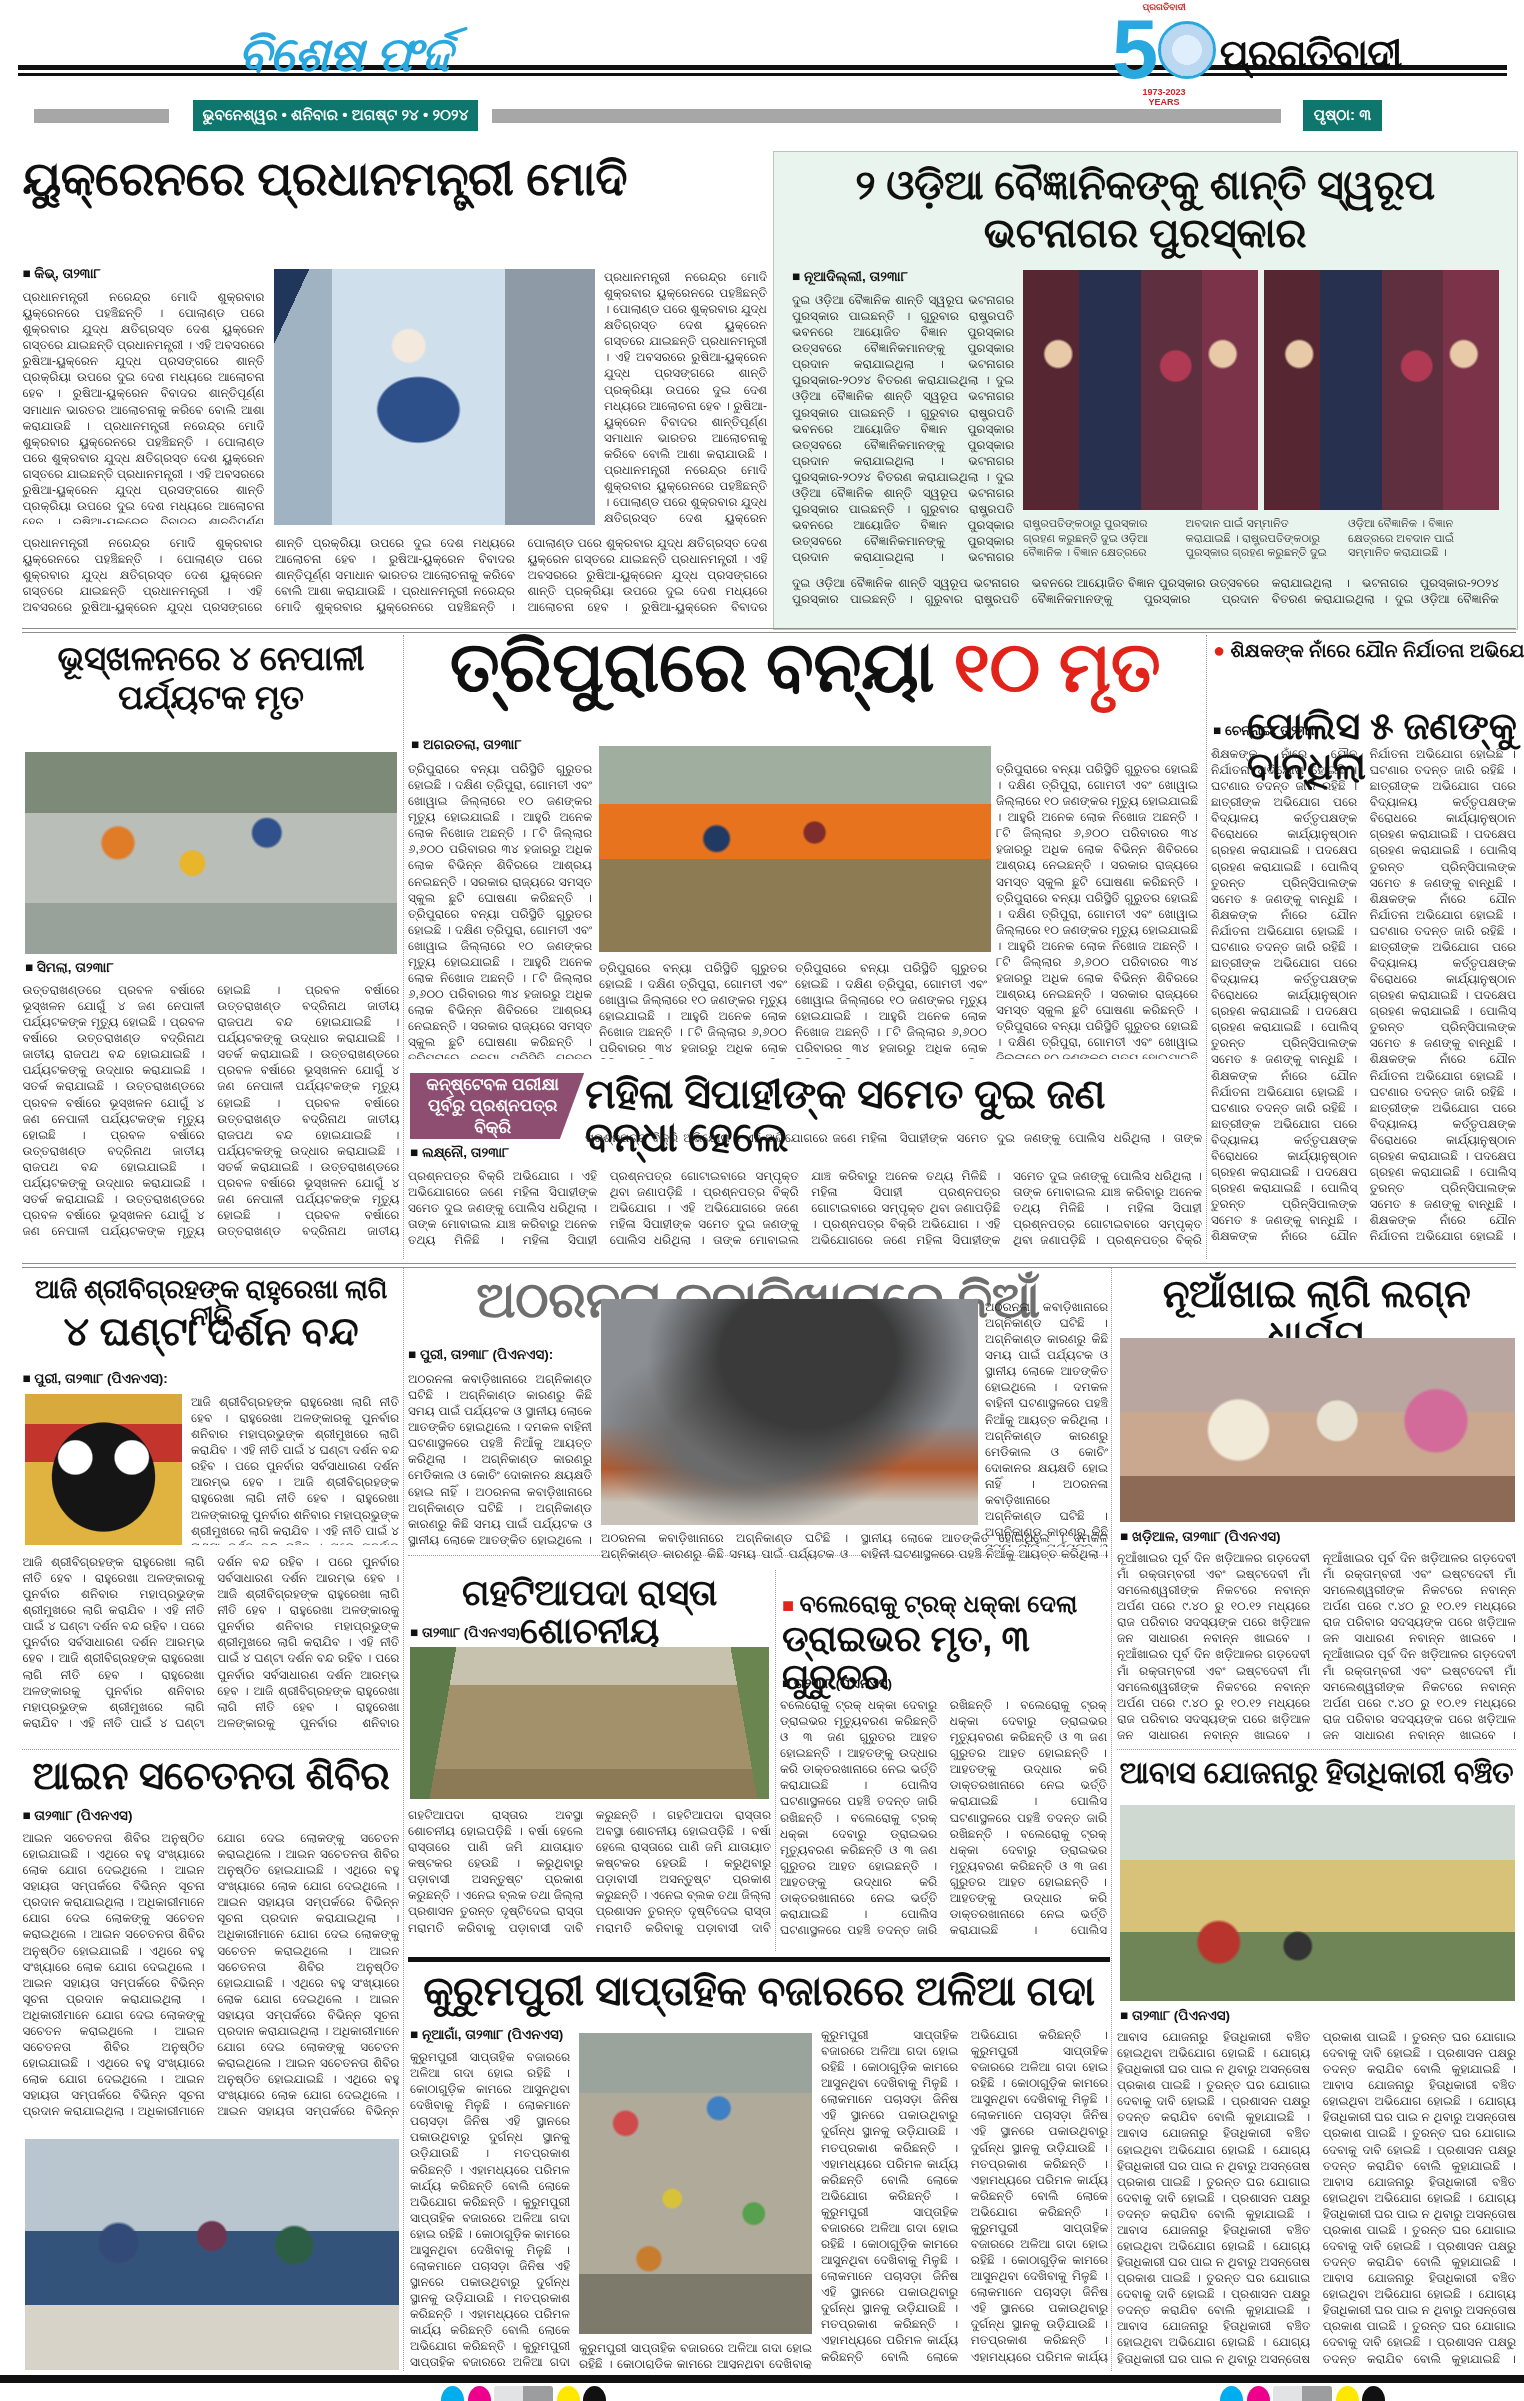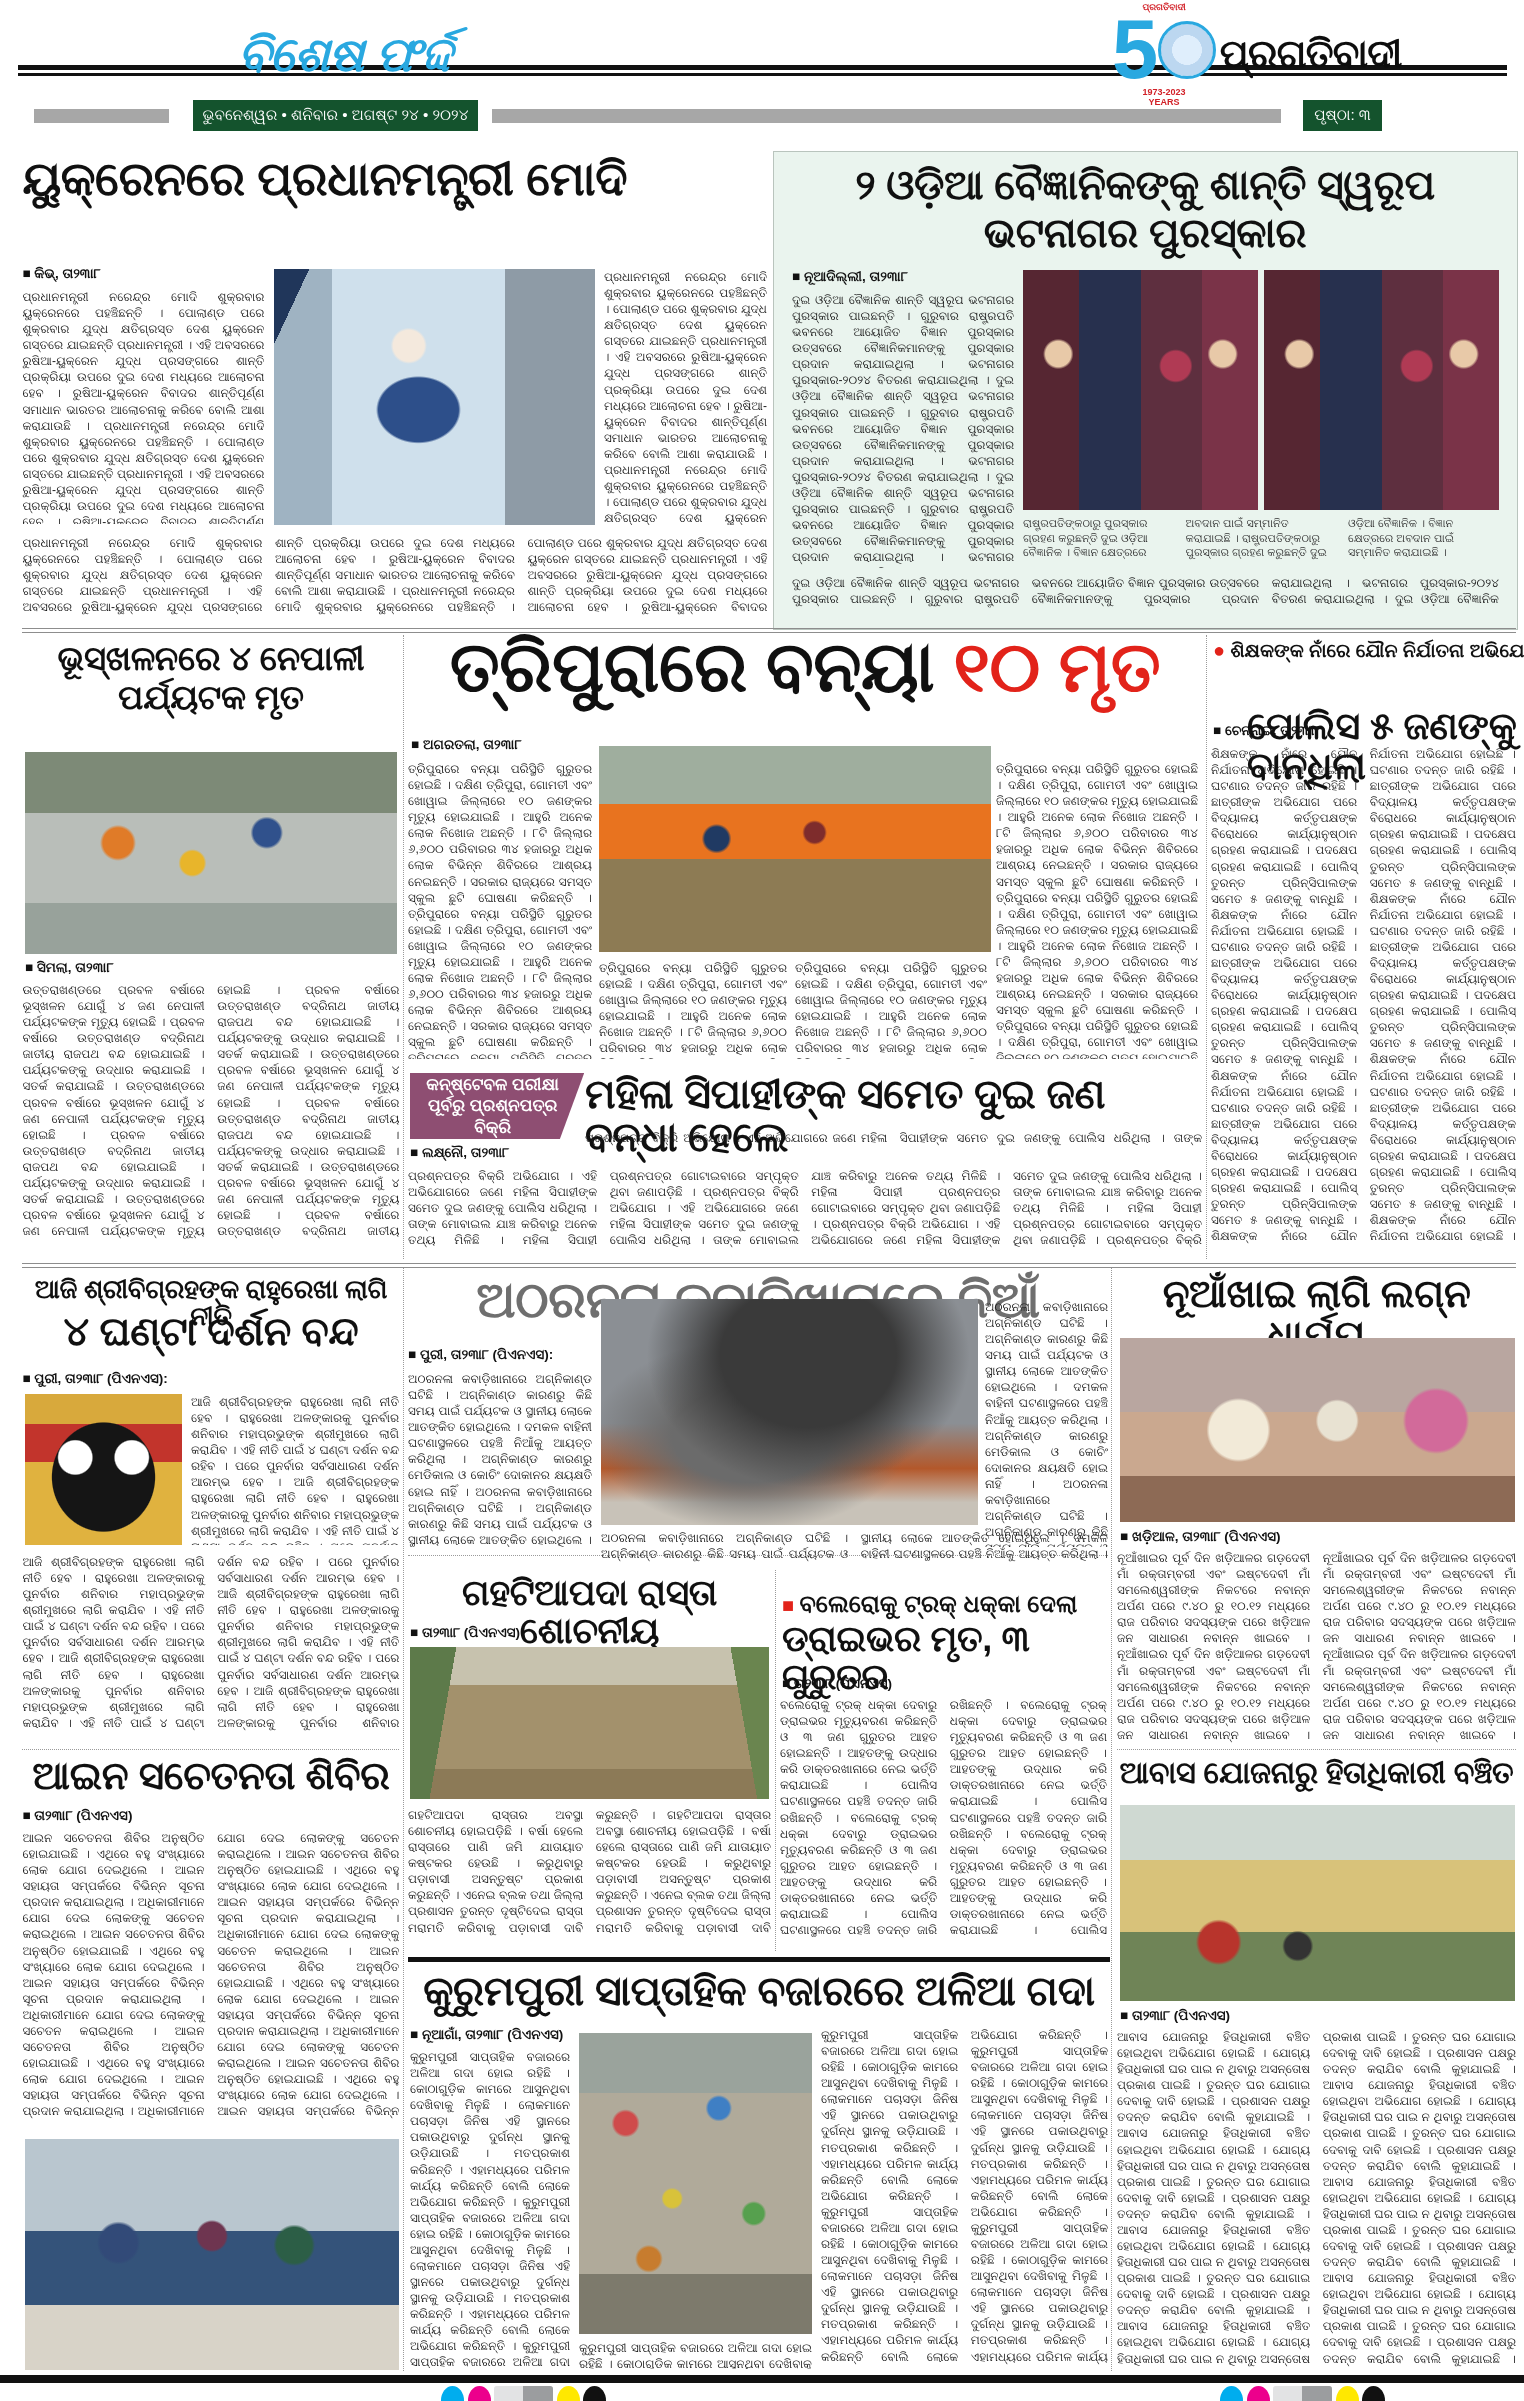--- a/index.html
+++ b/index.html
@@ -21,21 +21,21 @@
   .ruleblack{position:absolute;background:#111;}
   .kick{font-weight:bold;font-size:20px;color:#111;white-space:nowrap;}
   .bullet{color:var(--accent,#e2231a);margin-right:5.4px;}
   
   .mast-section{color:var(--brandblue,#29a8e0);font-weight:bold;font-size:48px;font-style:italic;letter-spacing:-0.9px;}
   .mast-brand{color:#0d0d0d;font-weight:bold;font-size:39px;letter-spacing:-0.9px;}
   .mast-5{color:var(--brandblue,#29a8e0);font-weight:bold;font-size:83px;line-height:.9;}
   .seal{width:52px;height:52px;border-radius:50%;border:3.6px solid var(--brandblue,#29a8e0);
         background:radial-gradient(circle at 50% 50%, #dfeefc 0 40%, #bcd7f0 41% 70%, #eef6fd 71%);}
   .tinyred{color:#d22027;font-weight:bold;font-size:9px;}
-  .blackbar{background:#14532d;color:#fff;font-weight:normal;font-size:15.2px;
+  .blackbar{background:#0f766e;color:#fff;font-weight:bold;font-size:15.2px;
             display:flex;align-items:center;justify-content:center;}
   .graybar{background:#a7a7a7;}
   
   .plabel{background:var(--plum,#8e4e72);color:#fff;font-weight:bold;font-size:17px;line-height:1.25;
           display:flex;align-items:center;justify-content:center;text-align:center;
           clip-path:polygon(0 0,100% 0,86% 100%,0 100%);padding:3.6px 16px 3.6px 7.2px;}
   .grayhl{color:#6f6f6f;}
   .redhl{color:var(--accent,#e2231a);}
   .box-tint{background:var(--tint,#eaf4ee);border:0.9px solid #b9c4bd;}
   

